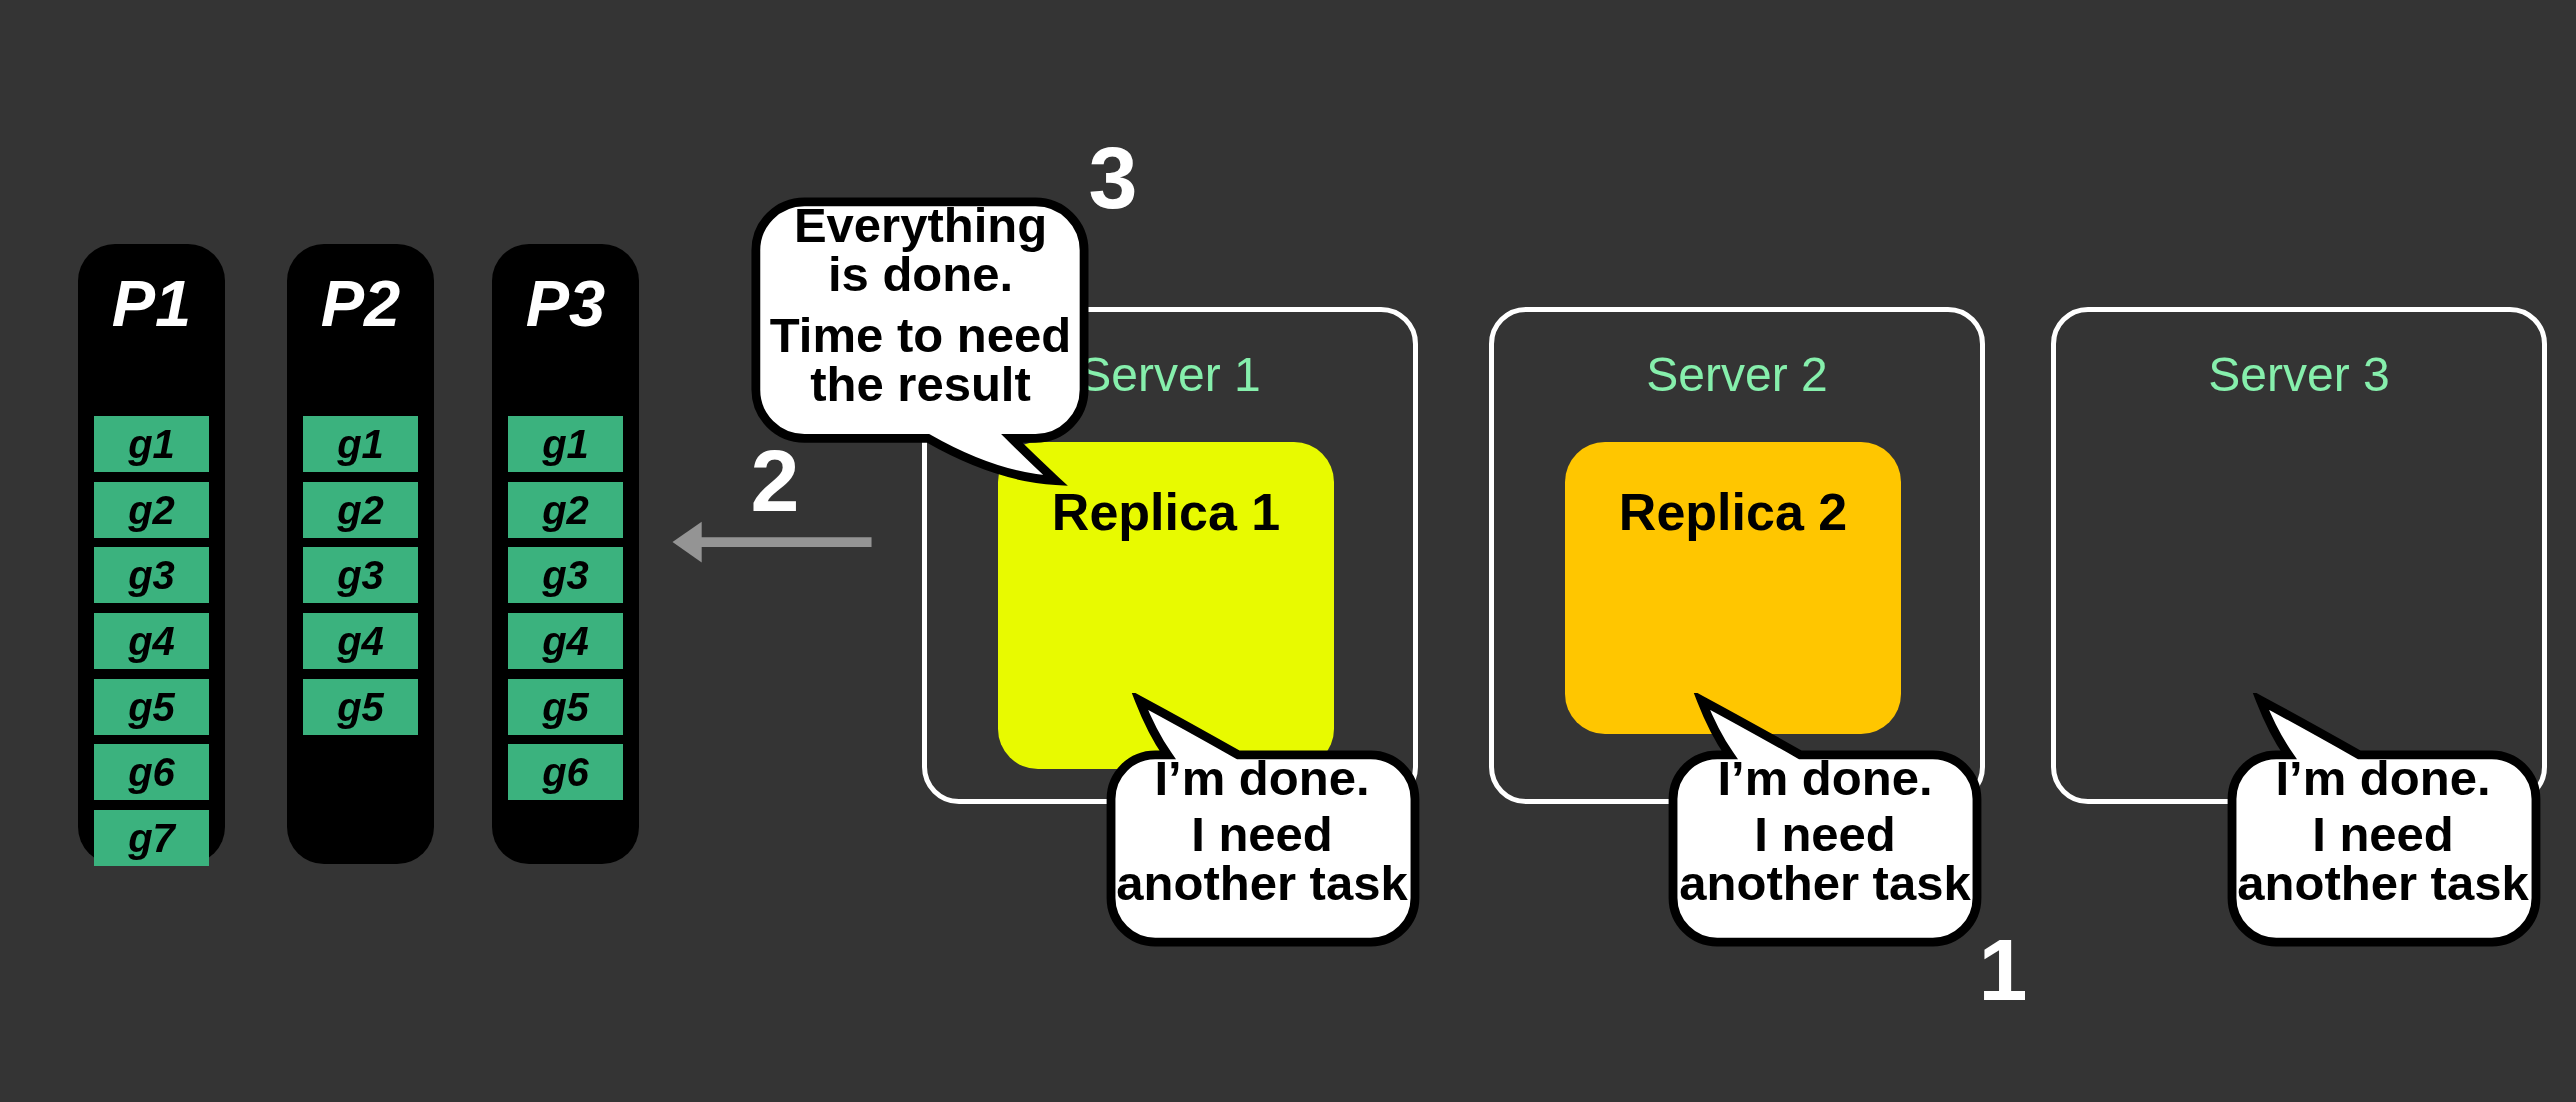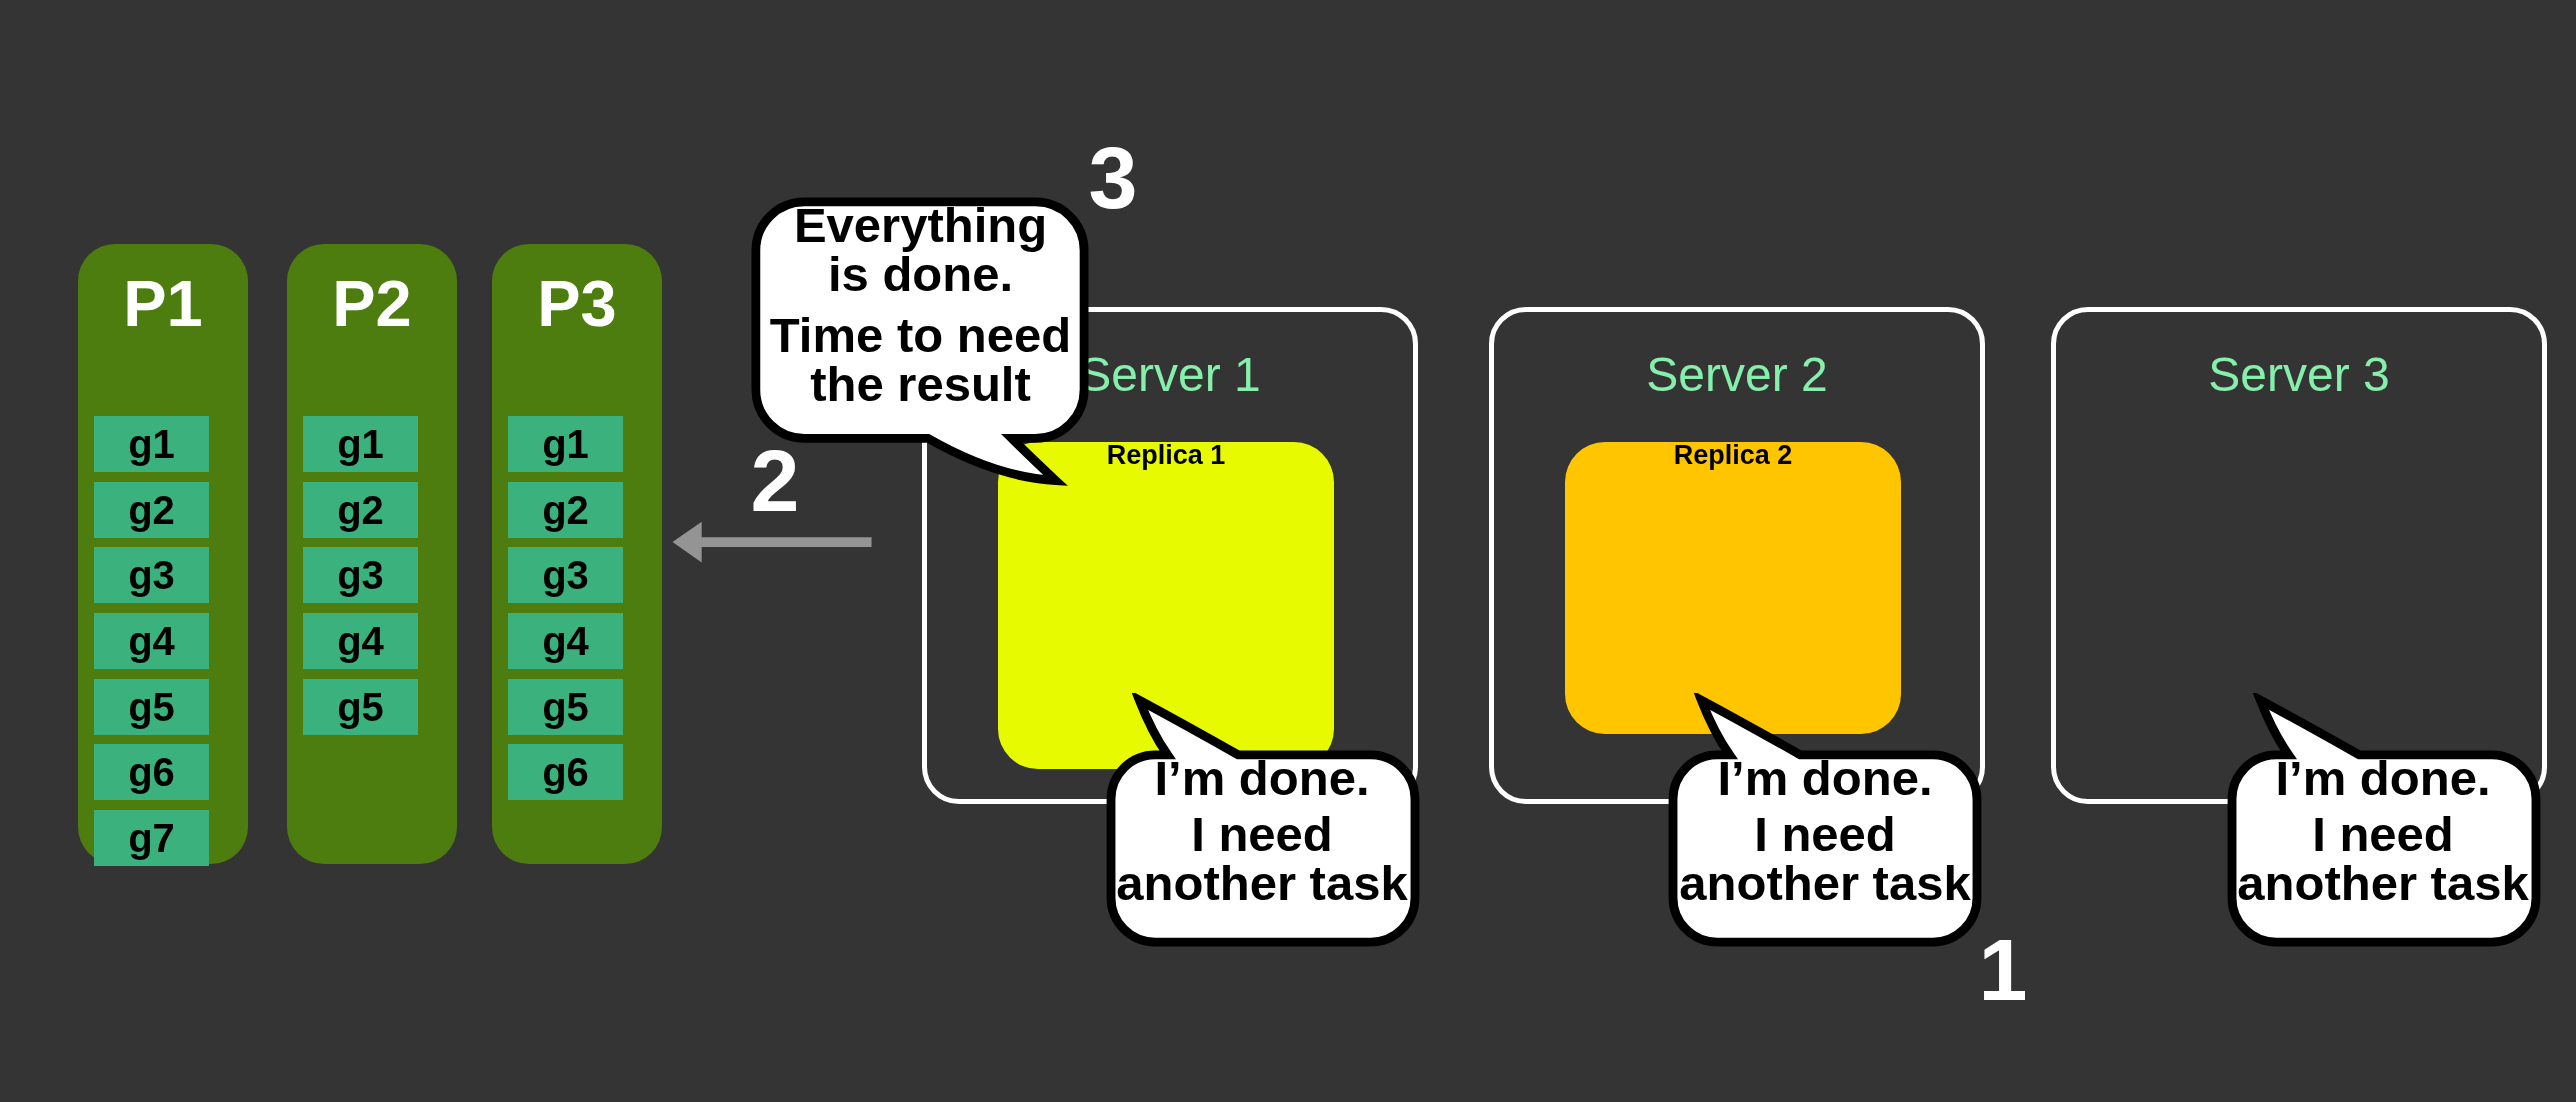--- a/index.html
+++ b/index.html
@@ -3,22 +3,22 @@
 <meta charset="utf-8">
 <style>
   html,body{margin:0;padding:0;background:#343434;}
   .stage{
     position:relative;width:2576px;height:1102px;overflow:hidden;
     background:#343434;
     font-family:"Liberation Sans", sans-serif;
   }
   
   .pcol{
-    position:absolute;top:244px;width:170px;height:620px;
-    background:#4d7c0f;border-radius:37px;
+    position:absolute;top:244px;width:147px;height:620px;
+    background:#000000;border-radius:37px;font-style:italic;
   }
   .pcol-title{
     margin-top:26.5px;text-align:center;
     font-size:65px;font-weight:700;color:#FFFFFF;line-height:1;
   }
   .cells{position:absolute;top:136px;left:16px;width:115px;margin-top:36px;}
   .cell{
     width:115px;height:56px;margin-bottom:9.7px;
     background:#3BB27E;color:#000000;
     font-size:40px;font-weight:700;line-height:56px;text-align:center;
@@ -29,22 +29,22 @@
     border:5.3px solid #FFFFFF;border-radius:37px;box-sizing:border-box;
   }
   .server-title{
     margin-top:39px;text-align:center;
     font-size:48px;font-weight:400;color:#86efac;line-height:1;
   }
   .replica{
     position:absolute;width:336px;border-radius:40px;
   }
   .replica-title{
-    text-align:center;
-    font-size:27px;font-weight:700;color:#000000;line-height:1;
+    padding-top:44px;text-align:center;
+    font-size:52px;font-weight:700;color:#000000;line-height:1;
   }
   
   .bubble-svg{position:absolute;}
   .bubble-text{
     position:absolute;display:flex;flex-direction:column;
     align-items:center;justify-content:flex-start;
     color:#000000;font-weight:700;font-size:49px;line-height:49px;
     text-align:center;
   }
   .gap{margin-top:12.4px;}

